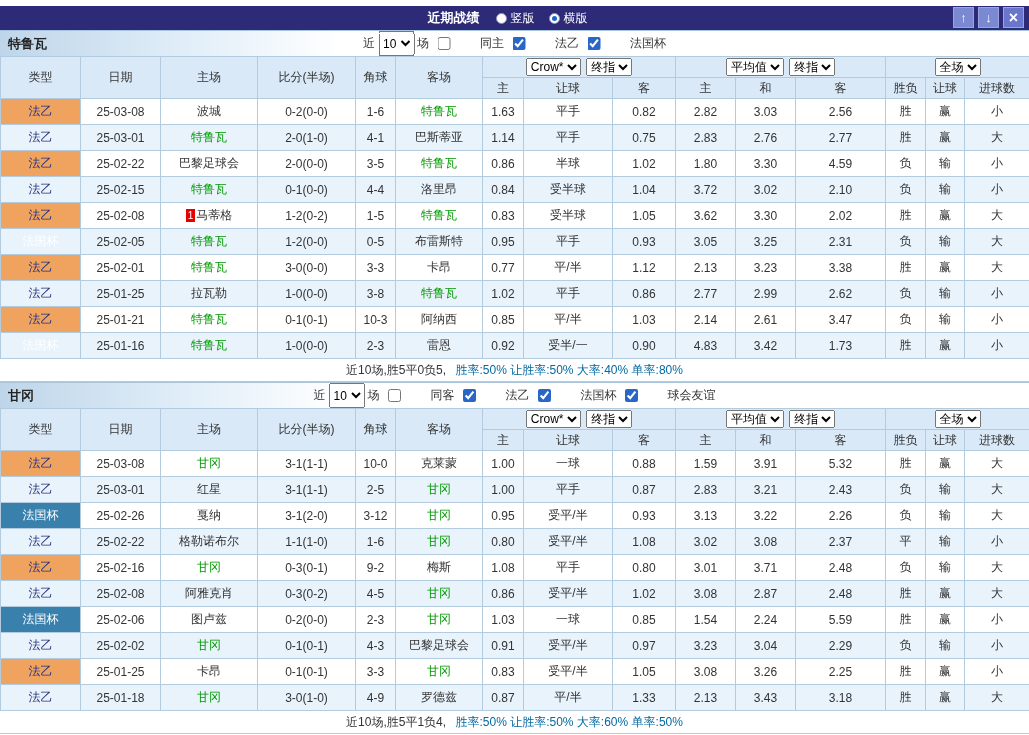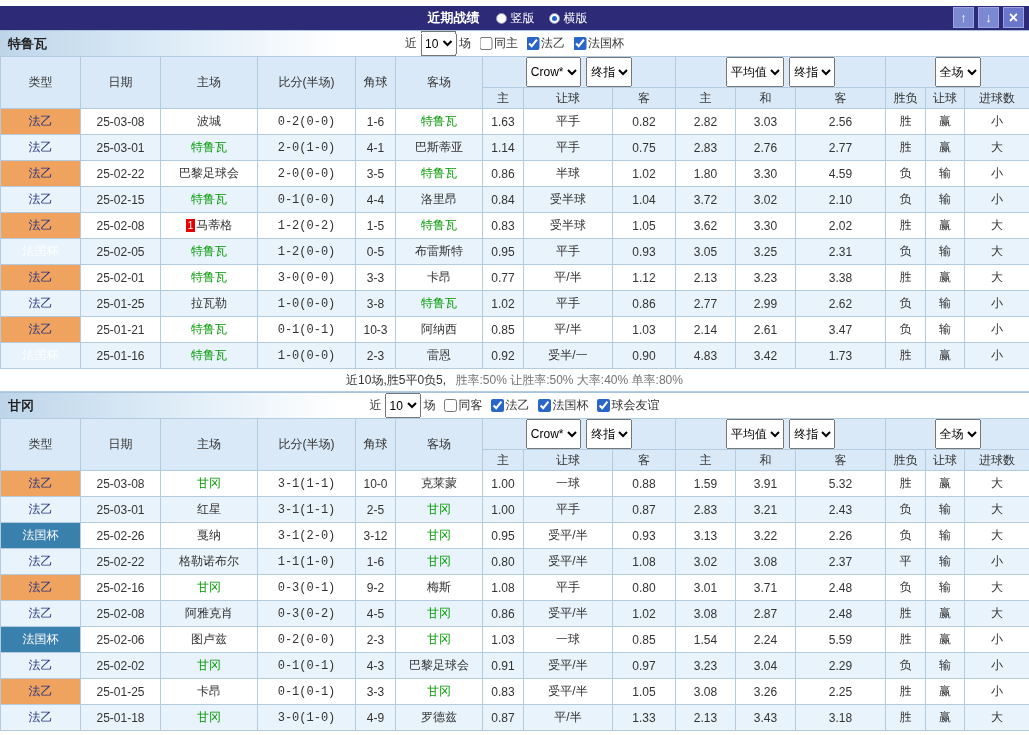--- a/index.html
+++ b/index.html
@@ -17,46 +17,46 @@
   .titlebar-buttons{position:absolute;right:5px;top:1px;display:flex;gap:4px;align-items:center;}
   .tb-btn{width:21px;height:21px;background:#7b88d2;color:#fff;border:1px solid #9aa4e0;font-size:13px;line-height:18px;text-align:center;cursor:pointer;padding:0;font-family:inherit;}
   .tb-btn.close{background:#6a76cc;font-size:16px;font-weight:bold;}
   
   .section-bar{height:25px;display:flex;align-items:center;position:relative;
     background:linear-gradient(to right,#bed5e9 0,#dcebf7 160px,#ffffff 340px,#ffffff 100%);
     border-top:1px solid #a8c4dc;}
   .team-title{font-weight:bold;color:#222;padding-left:8px;font-size:13px;}
   .filter-controls{position:absolute;left:50%;transform:translateX(-50%);display:flex;align-items:center;white-space:nowrap;color:#333;}
   .filter-controls select{height:25px;font-size:12px;margin:0 3px;}
-  .filter-controls label{display:inline-flex;align-items:center;cursor:pointer;}
+  .filter-controls label{display:inline-flex;align-items:center;cursor:pointer;gap:28px;}
   .filter-controls input[type=checkbox]{width:13px;height:13px;margin:0 2px 0 8px;accent-color:#2a66c8;cursor:pointer;}
   
   table.results{width:1029px;table-layout:fixed;border-collapse:collapse;}
   table.results th,table.results td{
     border:1px solid #b3cbdf;text-align:center;padding:0;overflow:hidden;white-space:nowrap;
     font-size:12px;color:#333;font-weight:normal;}
   table.results thead th{background:#d9e9f7;height:20px;}
-  table.results thead select{font-size:12px;height:30px;margin:0 1px;}
+  table.results thead select{font-size:12px;height:18px;margin:0 1px;}
   table.results tbody td{height:25px;}
   table.results tbody tr:nth-child(even) td{background:#e9f3fc;}
   td.type-cell.league{background:#f0a25f;color:#24337e;}
   td.type-cell.cup{background:#3a80ad;color:#fff;}
   td.date-cell{color:#444;}
-  td.score-cell{color:#e00000;font-family:Liberation Mono, monospace;}
+  td.score-cell{color:#e00000;}
   td.corner-cell{color:#333;}
   td.odds-num,td.handicap-cell{color:#333;}
   .team-hl{color:#009900;}
   td.res-red{color:#e60000;}
   td.res-blue{color:#0000cc;}
   td.res-green{color:#009900;}
   td.res-bold{font-weight:bold;}
   .badge-red{display:inline-block;background:#e60000;color:#fff;font-size:10px;line-height:13px;padding:0 2px;margin-right:1px;vertical-align:middle;}
   
   .summary-row{height:22px;line-height:22px;text-align:center;font-size:12px;color:#333;background:#fff;border-bottom:1px solid #b3cbdf;}
-  .summary-row .rates{color:#737373;margin-left:6px;}
+  .summary-row .rates{color:#0369a1;margin-left:6px;}
 </style>
 </head>
 <body>
 
 <div class="titlebar">
   <div style="display:flex;align-items:center;">
     <span class="title">近期战绩</span>
     <label class="radio-opt">
       <span class="radio-circle"></span>
       <span>竖版</span>

